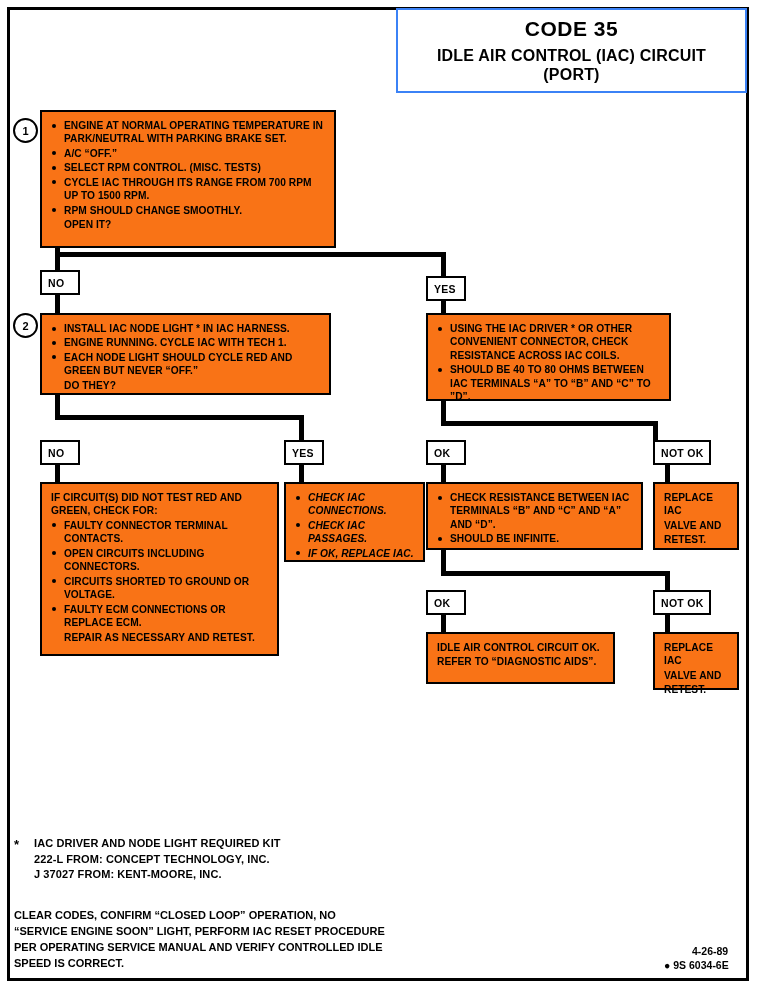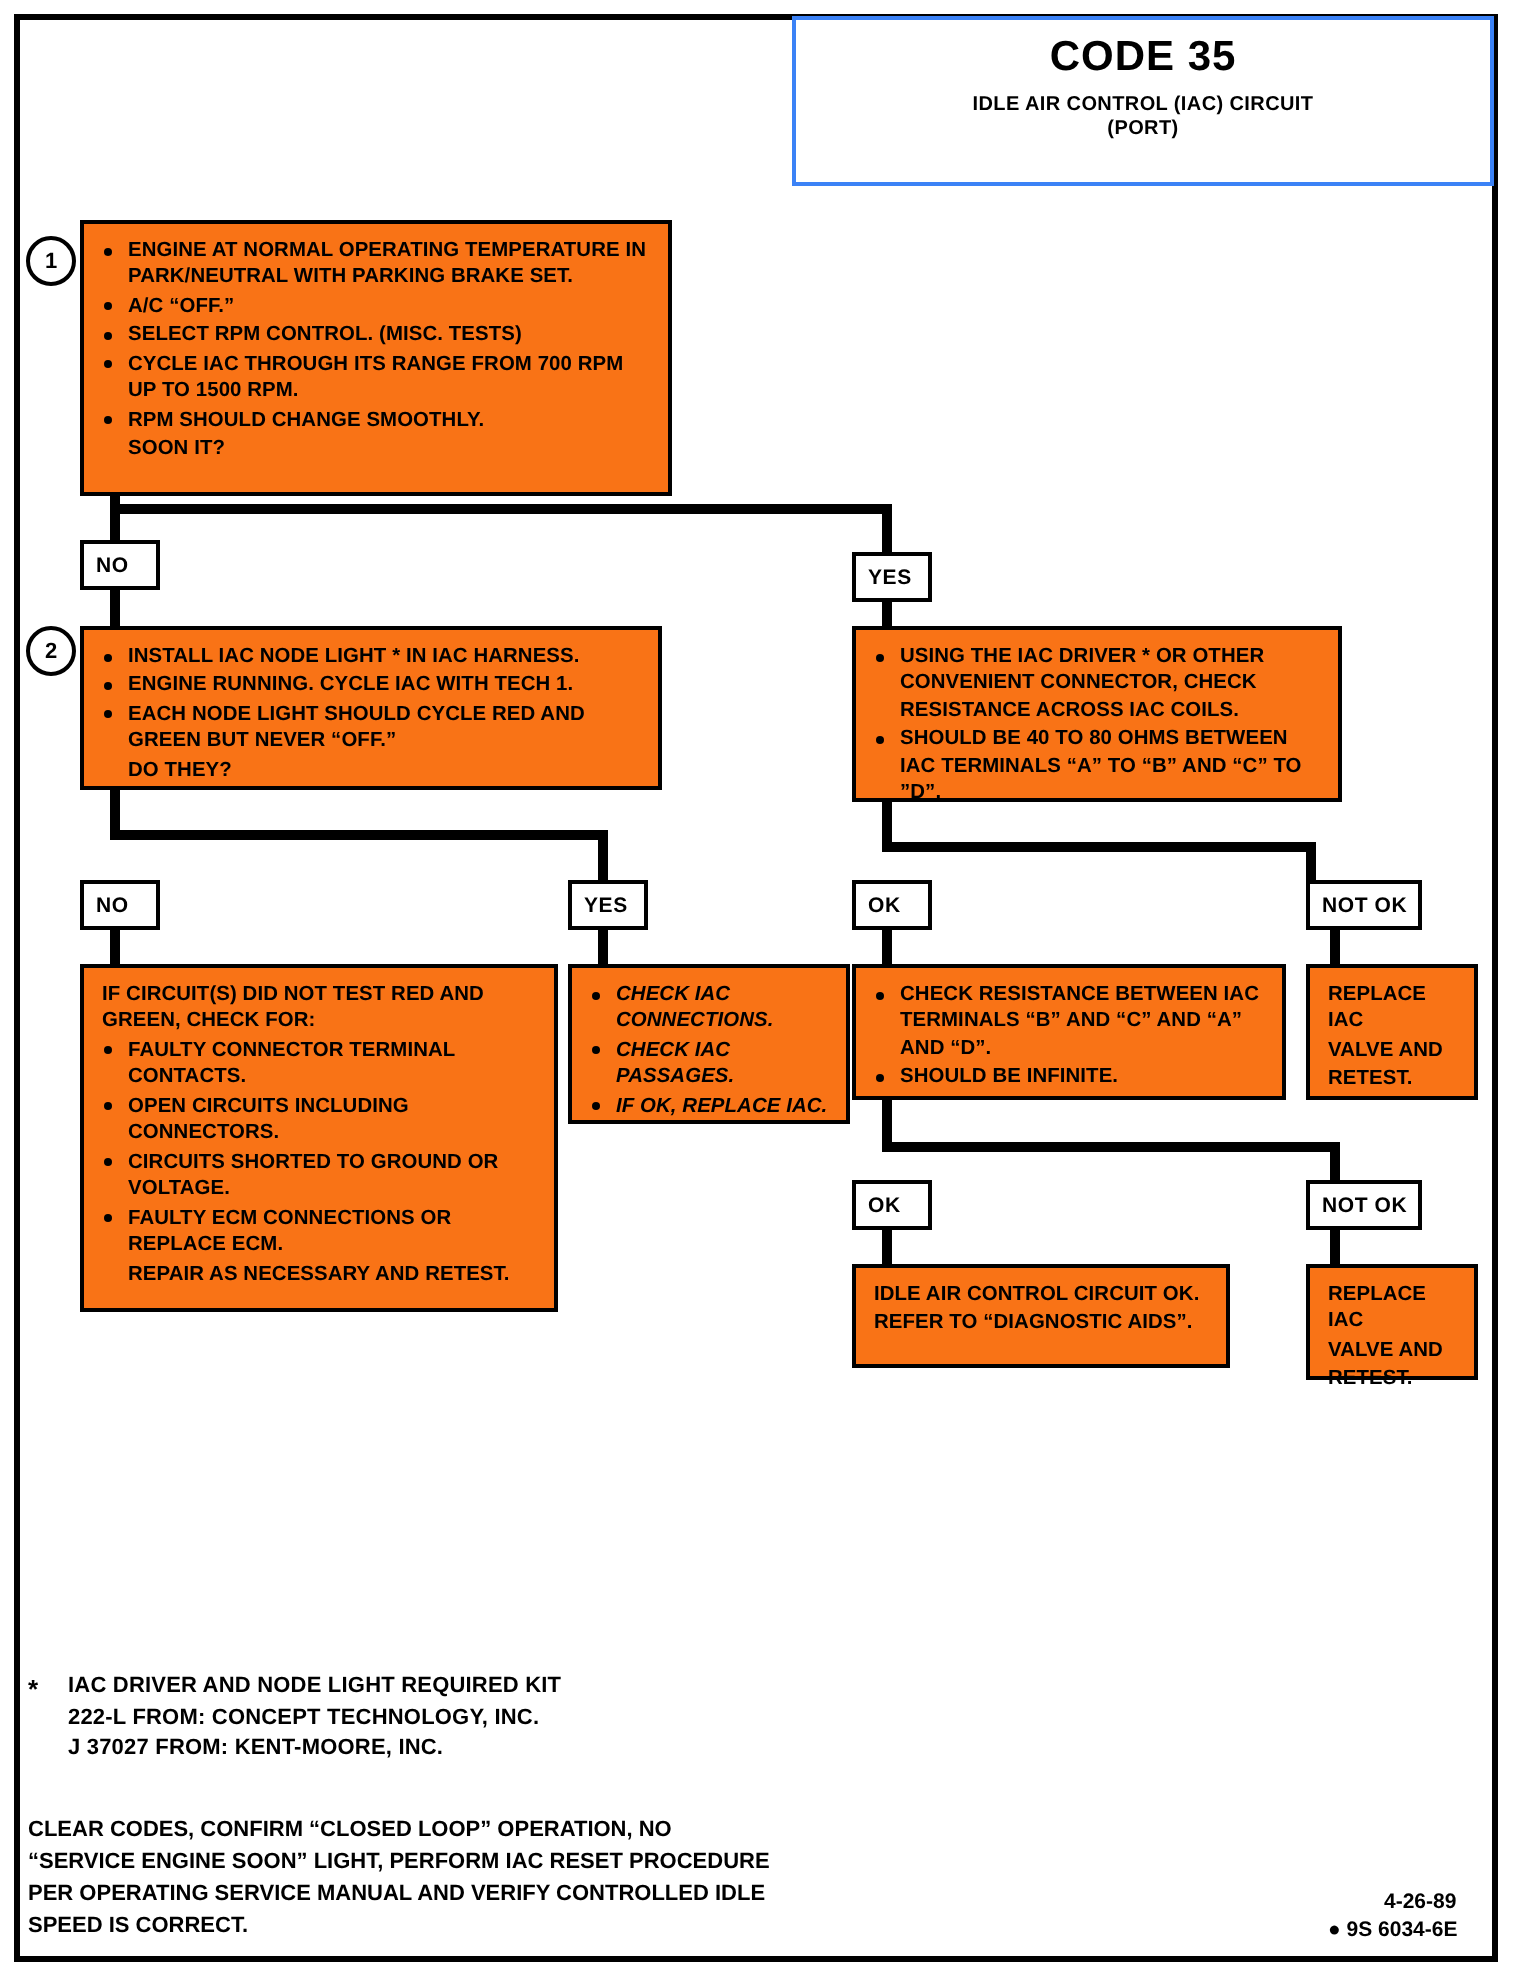--- a/index.html
+++ b/index.html
@@ -42,21 +42,21 @@
     text-align: center;
     padding-top: 7px;
   }
   .title-code {
     font-size: 21px;
     font-weight: bold;
     letter-spacing: .5px;
     line-height: 1.15;
   }
   .title-sub {
-    font-size: 10px;
+    font-size: 16px;
     font-weight: bold;
     line-height: 1.18;
     margin-top: 6px;
     letter-spacing: .2px;
   }
   
   .box {
     position: absolute;
     border: 2px solid #000;
     box-sizing: border-box;
@@ -187,21 +187,21 @@
   <div class="step-circle" style="left:13px; top:118px;">1</div>
 
   <div class="box" style="left:40px; top:110px; width:296px; height:138px;">
     <ul>
       <li>ENGINE AT NORMAL OPERATING TEMPERATURE IN PARK/NEUTRAL WITH PARKING BRAKE SET.</li>
       <li>A/C “OFF.”</li>
       <li>SELECT RPM CONTROL.  (MISC. TESTS)</li>
       <li>CYCLE IAC THROUGH ITS RANGE FROM 700 RPM UP TO 1500 RPM.</li>
       <li>RPM SHOULD CHANGE SMOOTHLY.</li>
     </ul>
-    <p class="tail">SOON IT?</p>
+    <p class="tail">OPEN IT?</p>
   </div>
 
   <div class="vline" style="left:55px; top:248px; height:22px;"></div>
   <div class="hline" style="left:55px; top:252px; width:391px;"></div>
   <div class="vline" style="left:441px; top:252px; height:24px;"></div>
 
   <div class="tag" style="left:40px; top:270px; width:40px;">NO</div>
   <div class="vline" style="left:55px; top:295px; height:20px;"></div>
 
   <div class="tag" style="left:426px; top:276px; width:40px;">YES</div>

